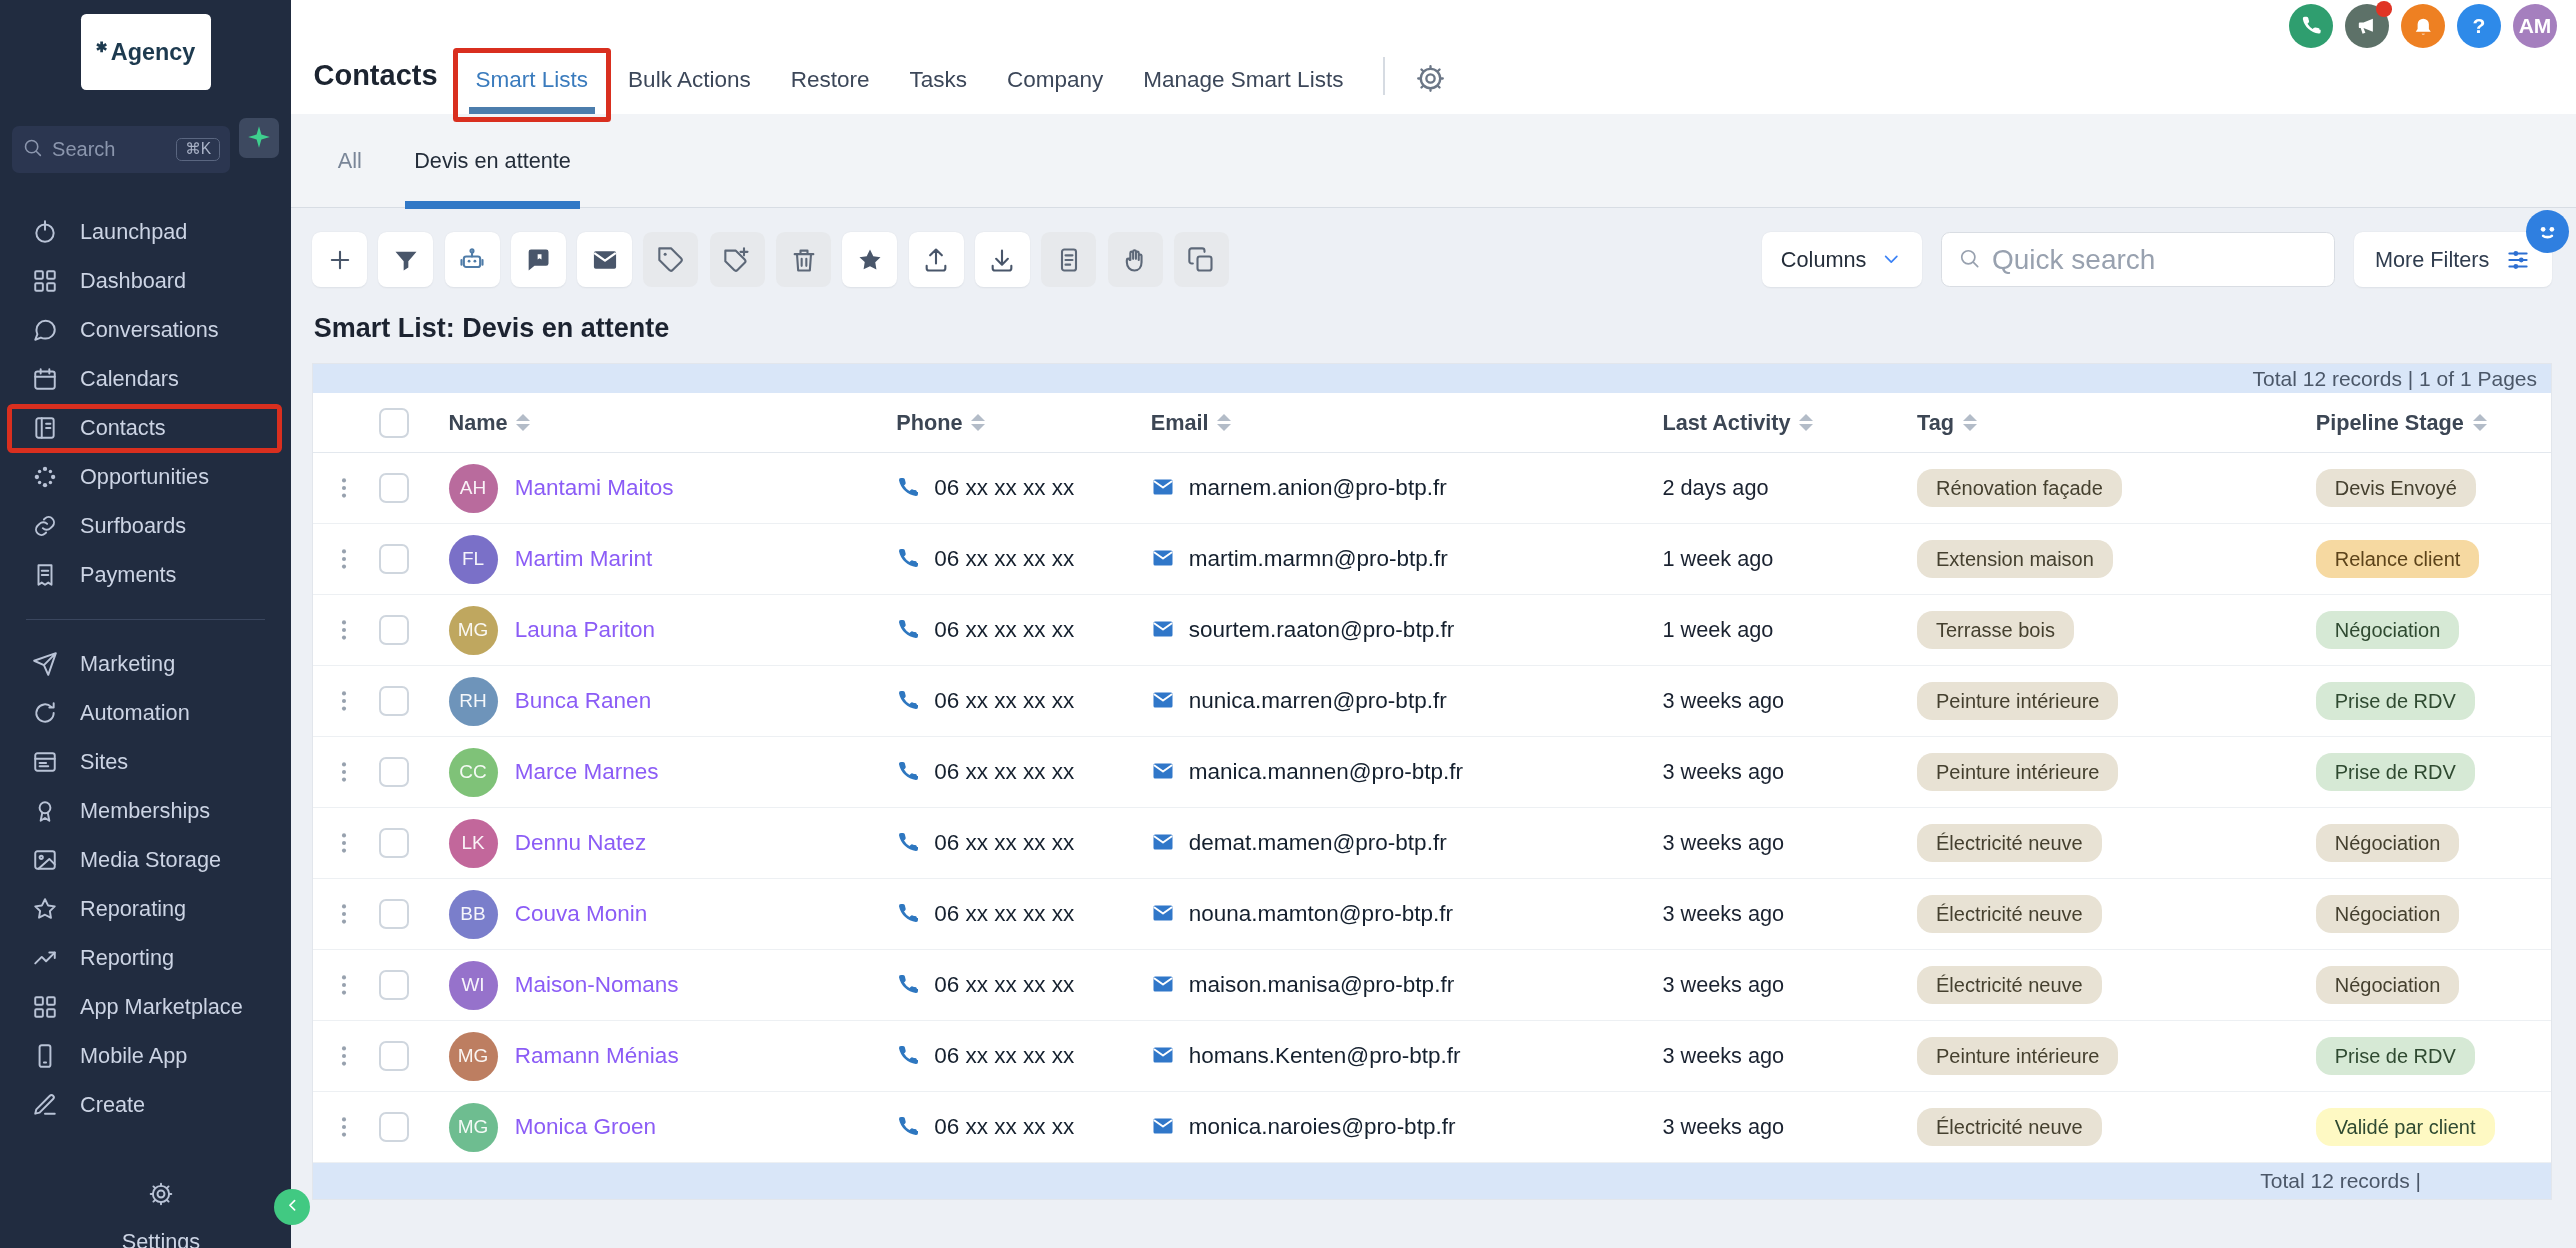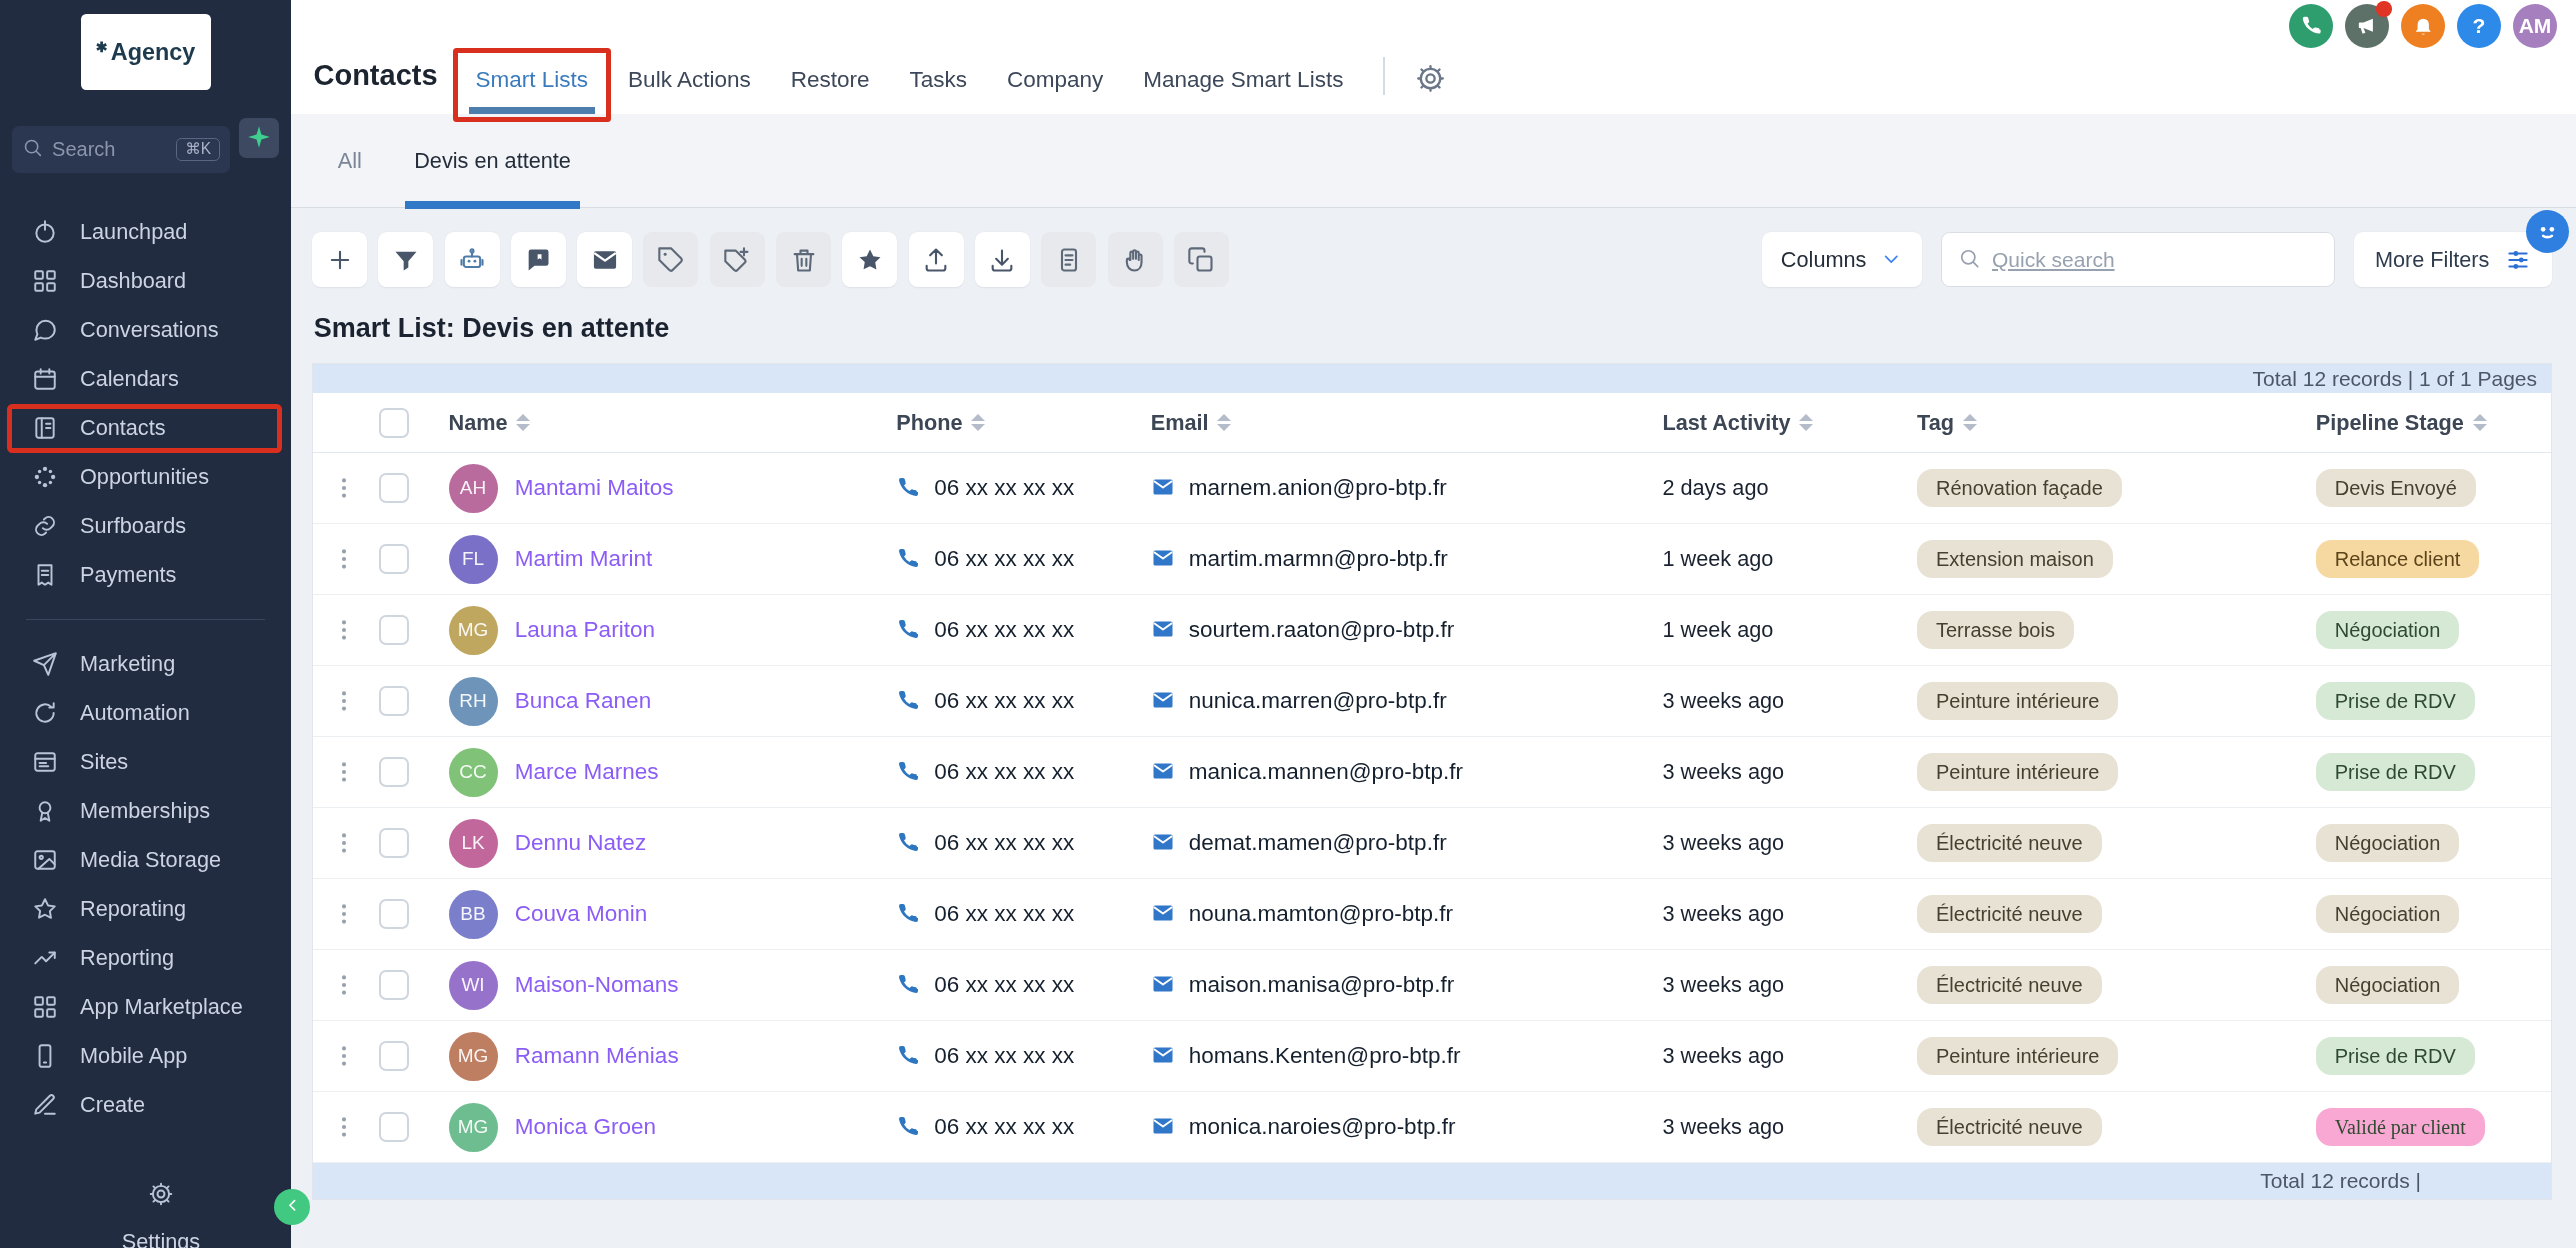--- a/index.html
+++ b/index.html
@@ -51,21 +51,21 @@
 
   .content{flex:1;background:#edf0f5;padding:0 24px 0 21px;min-width:0;}
   .toolbar-row{margin-top:24px;display:flex;align-items:center;}
   .toolbar{display:flex;gap:11.3px;}
   .tbtn{width:55px;height:55px;border:none;border-radius:8.7px;background:#ffffff;box-shadow:0 0.9px 1.7px rgba(16,24,40,.07);display:flex;align-items:center;justify-content:center;color:#49566a;cursor:pointer;}
   .tbtn.disabled{background:#e7e9ec;box-shadow:none;color:#5d6878;cursor:default;}
   .right-controls{margin-left:auto;display:flex;gap:19px;align-items:center;}
   .columns-btn{height:55px;padding:0 19px;border:none;border-radius:8.7px;background:#ffffff;box-shadow:0 0.9px 1.7px rgba(16,24,40,.07);display:flex;align-items:center;gap:14px;font-size:21.7px;color:#242d3a;cursor:pointer;font-family:"Liberation Sans",sans-serif;}
   .columns-btn .chev{color:#3b82f6;display:flex;}
   .quick-search{width:394px;height:55px;background:#ffffff;border:1.7px solid #d9dde3;border-radius:8.7px;display:flex;align-items:center;gap:12px;padding:0 15.6px;color:#98a1af;cursor:text;box-sizing:border-box;}
-  .quick-search .ph{font-size:21px;text-decoration:underline;}
+  .quick-search .ph{font-size:28px;}
   .more-filters-wrap{position:relative;}
   .more-filters{height:55px;padding:0 21px;border:none;border-radius:8.7px;background:#ffffff;box-shadow:0 0.9px 1.7px rgba(16,24,40,.07);display:flex;align-items:center;gap:15.6px;font-size:21.7px;color:#2f3c4e;cursor:pointer;font-family:"Liberation Sans",sans-serif;}
   .more-filters .sliders{color:#2d6fd2;display:flex;}
   .ai-badge{position:absolute;top:-22.5px;right:-17.3px;width:43px;height:43px;border-radius:50%;background:#2f7fe0;display:flex;align-items:center;justify-content:center;cursor:pointer;}
 
   .list-heading{font-size:27px;font-weight:bold;color:#1c2330;margin:26px 0 19px 1.7px;}
 
   .table{background:#ffffff;border:0.9px solid #e2e6ec;}
   .total-bar{height:29px;background:#d9e6f8;display:flex;align-items:center;justify-content:flex-end;padding-right:14px;font-size:21px;color:#4b5768;}
   .thead,.trow{display:grid;grid-template-columns:61px 52px 459px 251px 503px 243px 425px 243px;align-items:center;}
@@ -1015,21 +1015,21 @@
                     <rect x="2.5" y="4.5" width="19" height="15" rx="1.5" fill="currentColor" stroke="none"></rect>
                     <path d="M3.5 6.5l8.5 6 8.5-6" stroke="#ffffff" stroke-width="2"></path>
                   </svg></span>
       <span class="em-txt">monica.naroies@pro-btp.fr</span>
     </span>
     <span class="cell c-act">3 weeks ago</span>
     <span class="cell c-tag">
                 <span class="chip" style="background: rgb(232, 226, 212); color: rgb(69, 64, 47);">Électricité neuve</span>
               </span>
     <span class="cell c-stage">
-                <span class="chip" style="background: #f9a8d4; color: rgb(47, 74, 49); font-family: Liberation Serif, serif;">Validé par client</span>
+                <span class="chip" style="background: #fef9c3; color: rgb(47, 74, 49);">Validé par client</span>
               </span>
   </div>
           </div>
         <div class="footer-bar">
             <span>Total 12 records |</span>
           </div>
       </div>
     </section>
   </main>
 </div>

